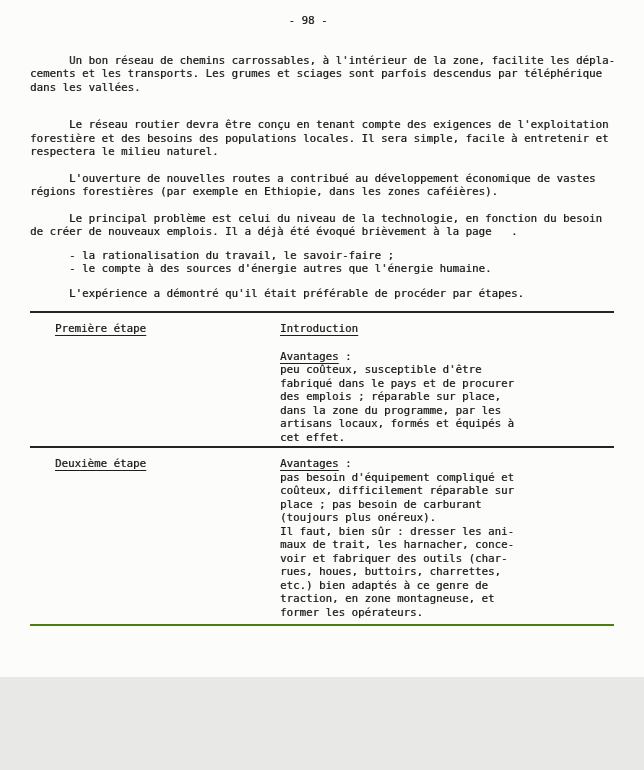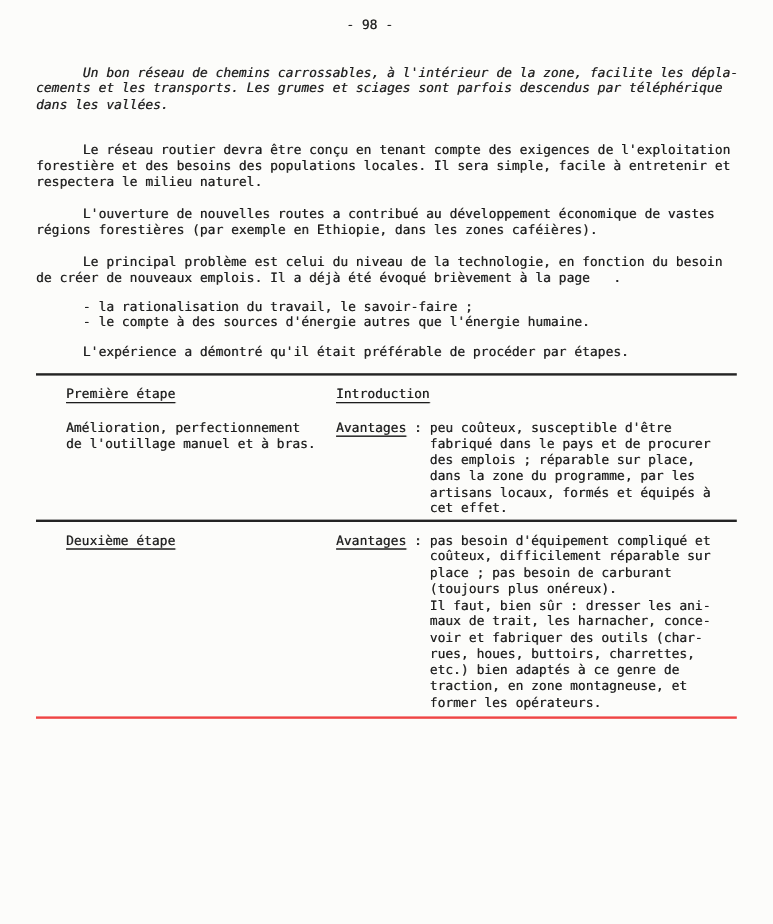--- a/index.html
+++ b/index.html
@@ -1,56 +1,56 @@
 <!DOCTYPE html>
 <html><head>
 <meta charset="utf-8">
 <style>
   html,body { margin:0; padding:0; background:#e8e8e6; }
   .page {
     position: relative;
     width: 644px;
-    height: 770px;
+    height: 677px;
     box-sizing: border-box;
     margin: 0 auto;
     background: #fcfcfa;
     padding: 14px 30px 0 30px;
     font-family: "DejaVu Sans Mono", "Liberation Mono", monospace;
     font-size: 10.8px;
     line-height: 13.5px;
     color: #1d1d1d;
     text-shadow: 0.4px 0 0 rgba(10,10,10,0.55);
     overflow: hidden;
   }
   .page-number {
     text-align: center;
     transform: translateX(-14px);
     white-space: pre;
   }
   .para { white-space: pre; }
-  .p-a { margin-top: 26px; font-style: italic; }
+  .p-a { margin-top: 26px; }
   .p-b { margin-top: 24px; }
   .p-c { margin-top: 13px; }
   .heading { margin-top: 10px; padding-left: 42px; white-space: pre; }
   .h-terms { margin-left: 12px; }
   .p-d { margin-top: 13px; }
   .p-e { margin-top: 9px; }
   .p-f { margin-top: 10px; }
   .p-g { margin-top: 9px; }
   .p-h { margin-top: 11px; }
   .p-i { margin-top: 12px; }
   .u { text-decoration: underline; text-underline-offset: 2.5px; text-decoration-thickness: 1px; }
-  .doc-table { margin-top: 11px; border-bottom: 2px solid #ef4444; }
+  .doc-table { margin-top: 11px; border-bottom: 2px solid #4d7c0f; }
   .t-row { display: flex; border-top: 2px solid #242424; padding: 9px 0 2px 25px; }
   .t-row.row-2 { padding-bottom: 5px; }
   .t-left { width: 225px; flex: none; }
   .t-right { flex: 1; min-width: 0; }
   .t-header { margin-bottom: 14px; white-space: pre; }
   .t-body { white-space: pre; }
-  .av-line { display: flex; align-items: flex-start; }
+  .av-line { display: flex; align-items: flex-start; flex-direction: column; }
   .av-label { white-space: pre; flex: none; }
   .av-body { white-space: pre; }
 </style>
 </head>
 <body>
 
 <div class="page">
 
   <div class="page-number">- 98 -</div>
 
@@ -75,22 +75,20 @@
 
 
   <div class="para p-h">      L'expérience a démontré qu'il était préférable de procéder par étapes.</div>
 
 
   <div class="doc-table">
 
     <div class="t-row row-1">
       <div class="t-left">
         <div class="t-header u">Première étape</div>
-        <div class="t-body">Amélioration, perfectionnement
-de l'outillage manuel et à bras.</div>
       </div>
       <div class="t-right">
         <div class="t-header u">Introduction</div>
         <div class="av-line">
           <span class="av-label"><span class="u">Avantages</span><span> : </span></span>
           <div class="av-body">peu coûteux, susceptible d'être
 fabriqué dans le pays et de procurer
 des emplois ; réparable sur place,
 dans la zone du programme, par les
 artisans locaux, formés et équipés à

